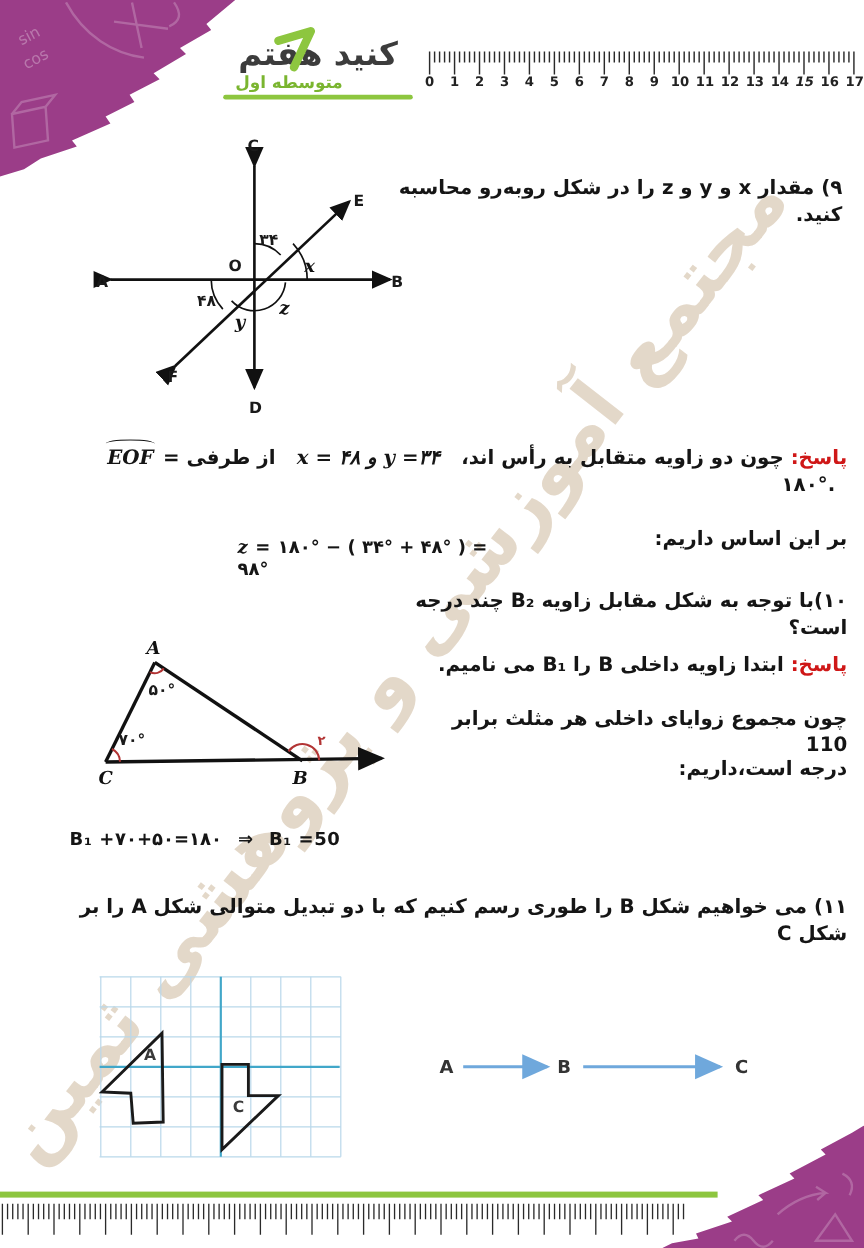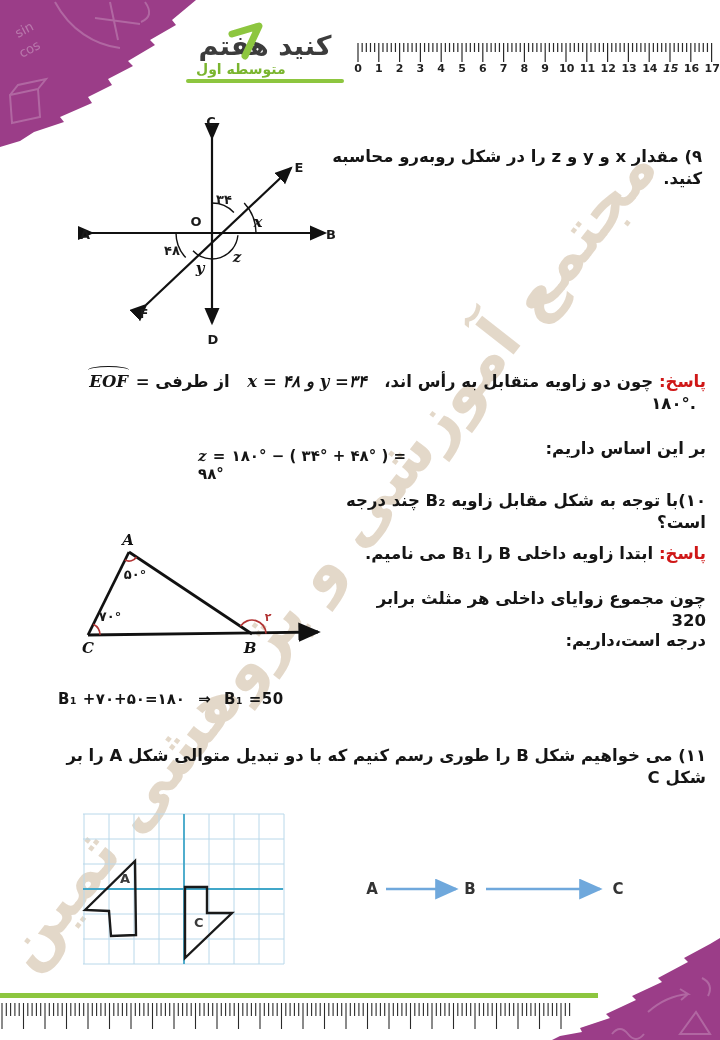--- a/index.html
+++ b/index.html
@@ -238,21 +238,21 @@
     <text class="figserif" x="195" y="120" text-anchor="middle">B</text>
     <text class="figlabel" x="80" y="46" text-anchor="middle" font-size="11">۵۰°</text>
     <text class="figlabel" x="55" y="88" text-anchor="middle" font-size="11">۷۰°</text>
     <text x="213" y="88" text-anchor="middle" font-size="11" font-weight="700" fill="#b23434">۲</text>
   </svg>
 
   <div class="abs layer fa" style="left:346px;top:543px;width:360px">
     <span class="red">پاسخ:</span>
     <span>ابتدا زاویه داخلی B را B₁ می نامیم.</span>
   </div>
-  <div class="abs layer fa" style="left:346px;top:588px;width:360px">چون مجموع زوایای داخلی هر مثلث برابر 320</div>
+  <div class="abs layer fa" style="left:346px;top:588px;width:360px">چون مجموع زوایای داخلی هر مثلث برابر 110</div>
   <div class="abs layer fa" style="left:346px;top:630px;width:360px">درجه است،داریم:</div>
 
   <div class="abs layer eq" style="left:58px;top:690px">
     <span>B₁ +۷۰+۵۰=۱۸۰</span>
     <span style="margin:0 8px">⇒</span>
     <span>B₁ =50</span>
   </div>
 
   <div class="abs layer fa" style="left:40px;top:745px;width:666px">۱۱) می خواهیم شکل B را طوری رسم کنیم که با دو تبدیل متوالی شکل A را بر شکل C</div>
 

